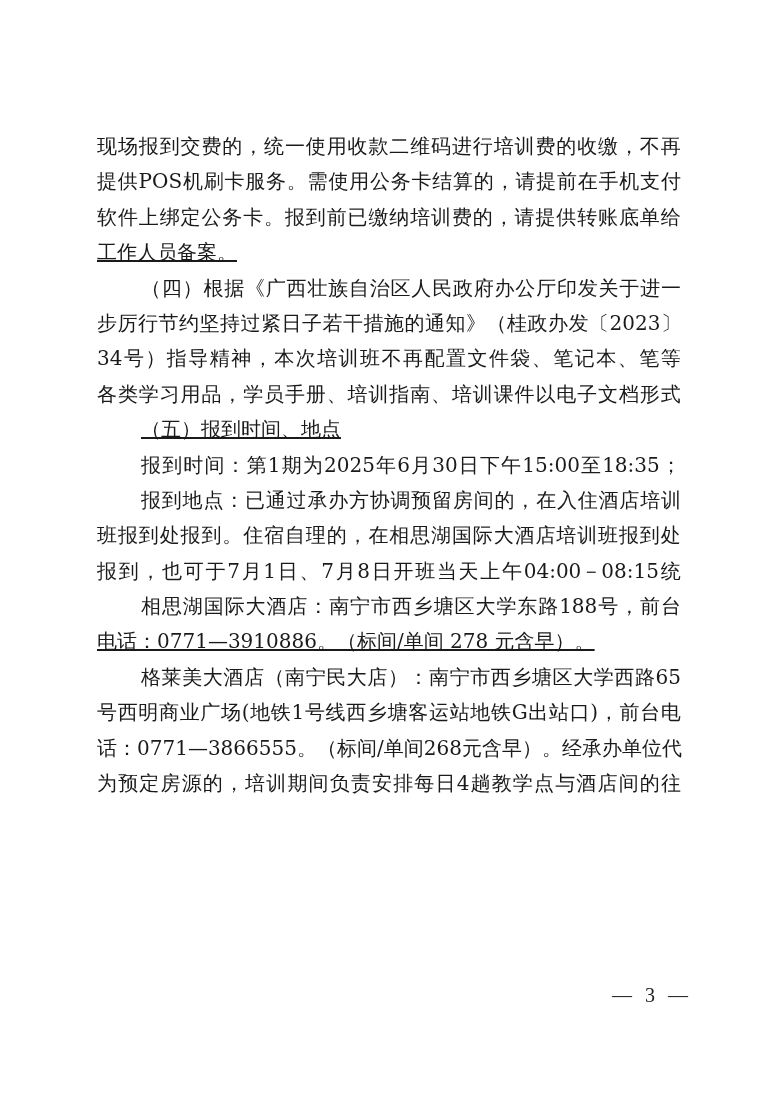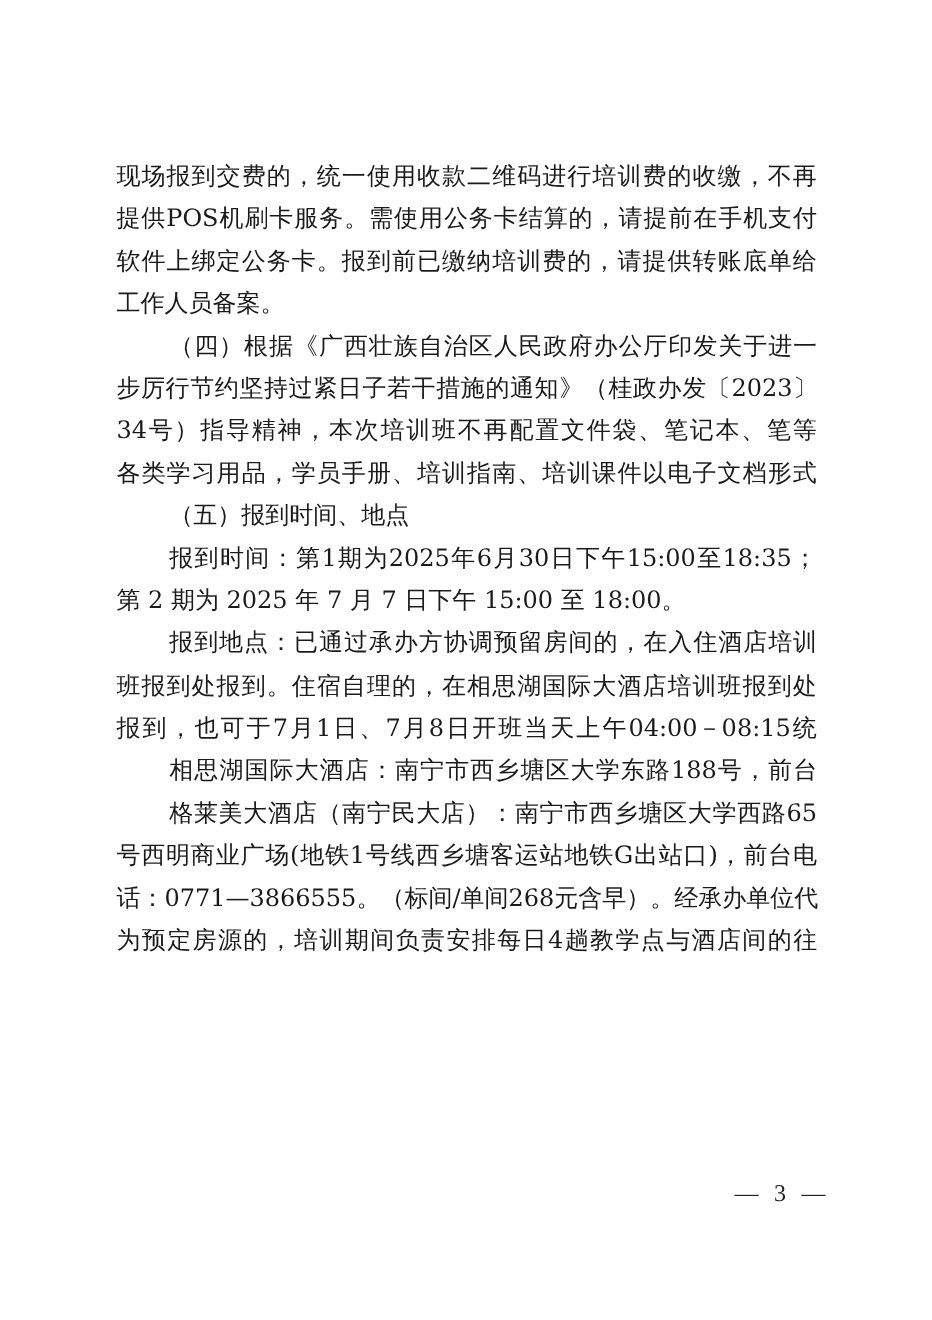--- a/index.html
+++ b/index.html
@@ -31,20 +31,21 @@
       height: 35.4px;
       line-height: 35.4px;
       font-size: 20px;
       white-space: nowrap;
       display: flex;
       justify-content: space-between;
       letter-spacing: 0;
     }
     .line.last {
       justify-content: flex-start;
+      text-decoration: underline;
     }
     .line.indent {
       padding-left: 44px;
     }
     .line span.ch {
       display: inline-block;
     }
     .page-number {
       position: absolute;
       left: 612px;
@@ -291,21 +292,20 @@
           <span class="ch">月</span>
           <span class="ch">30</span>
           <span class="ch">日</span>
           <span class="ch">下</span>
           <span class="ch">午</span>
           <span class="ch">15:00</span>
           <span class="ch">至</span>
           <span class="ch">18:35</span>
           <span class="ch">；</span>
         </div>
-        <div class="line last">第 2 期为 2025 年 7 月 7 日下午 15:00 至 18:00。</div>
       </div>
       <div>
         <div class="line indent">
           <span class="ch">报</span>
           <span class="ch">到</span>
           <span class="ch">地</span>
           <span class="ch">点</span>
           <span class="ch">：</span>
           <span class="ch">已</span>
           <span class="ch">通</span>
@@ -406,20 +406,21 @@
           <span class="ch">大</span>
           <span class="ch">学</span>
           <span class="ch">东</span>
           <span class="ch">路</span>
           <span class="ch">188</span>
           <span class="ch">号</span>
           <span class="ch">，</span>
           <span class="ch">前</span>
           <span class="ch">台</span>
         </div>
+        <div class="line last">电话：0771—3910886。（标间/单间  278 元含早）。</div>
       </div>
       <div>
         <div class="line indent">
           <span class="ch">格</span>
           <span class="ch">莱</span>
           <span class="ch">美</span>
           <span class="ch">大</span>
           <span class="ch">酒</span>
           <span class="ch">店</span>
           <span class="ch">（</span>

